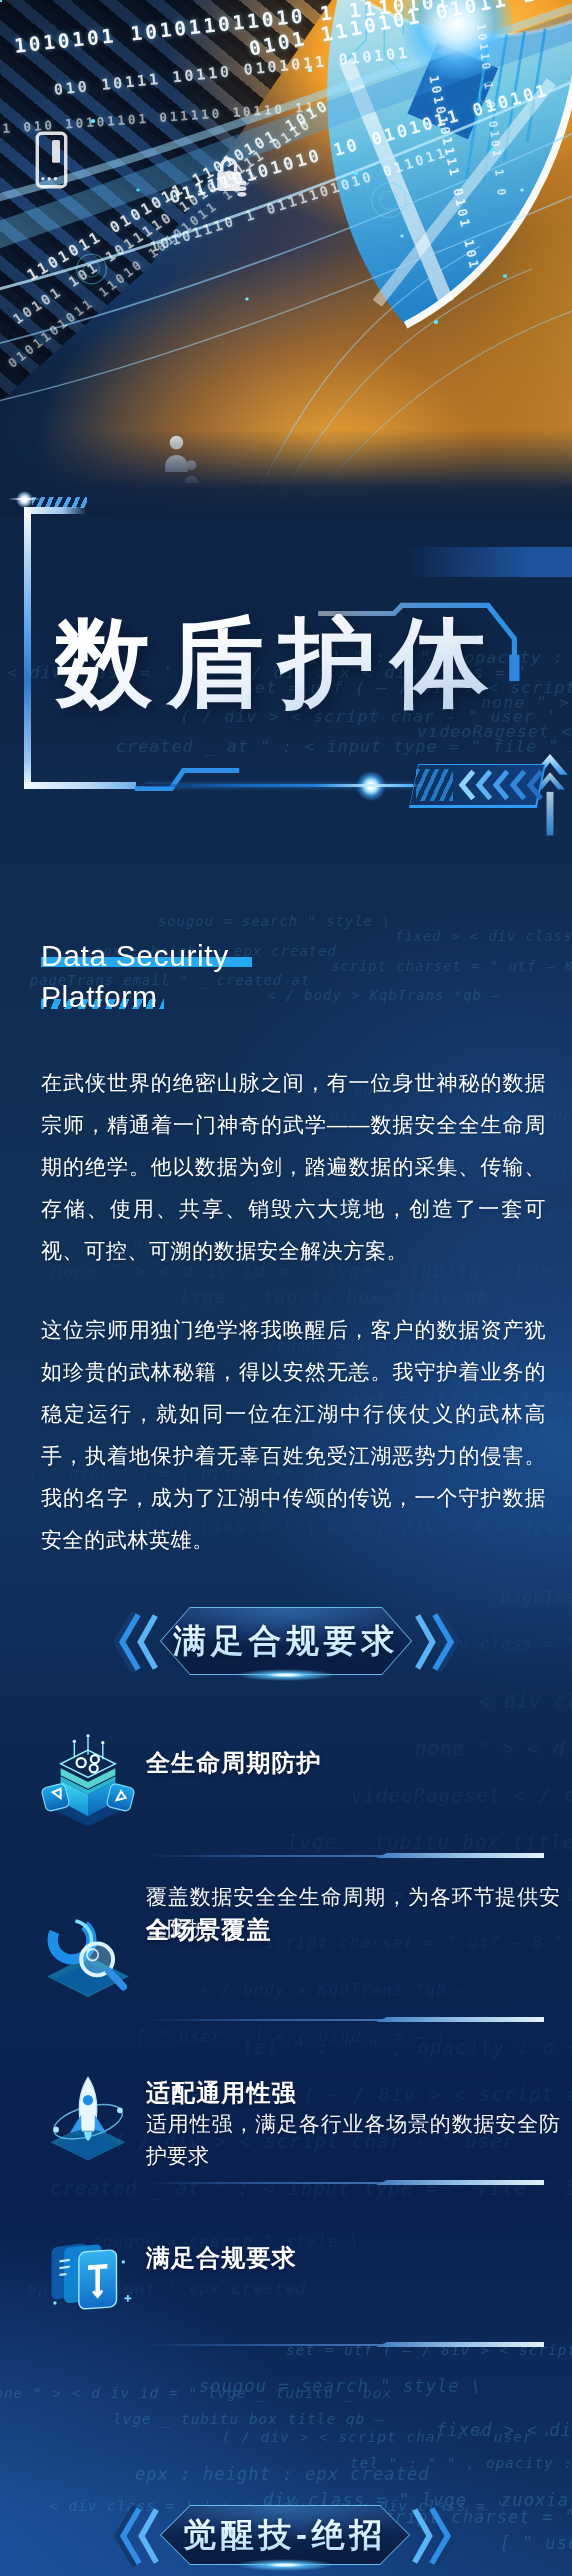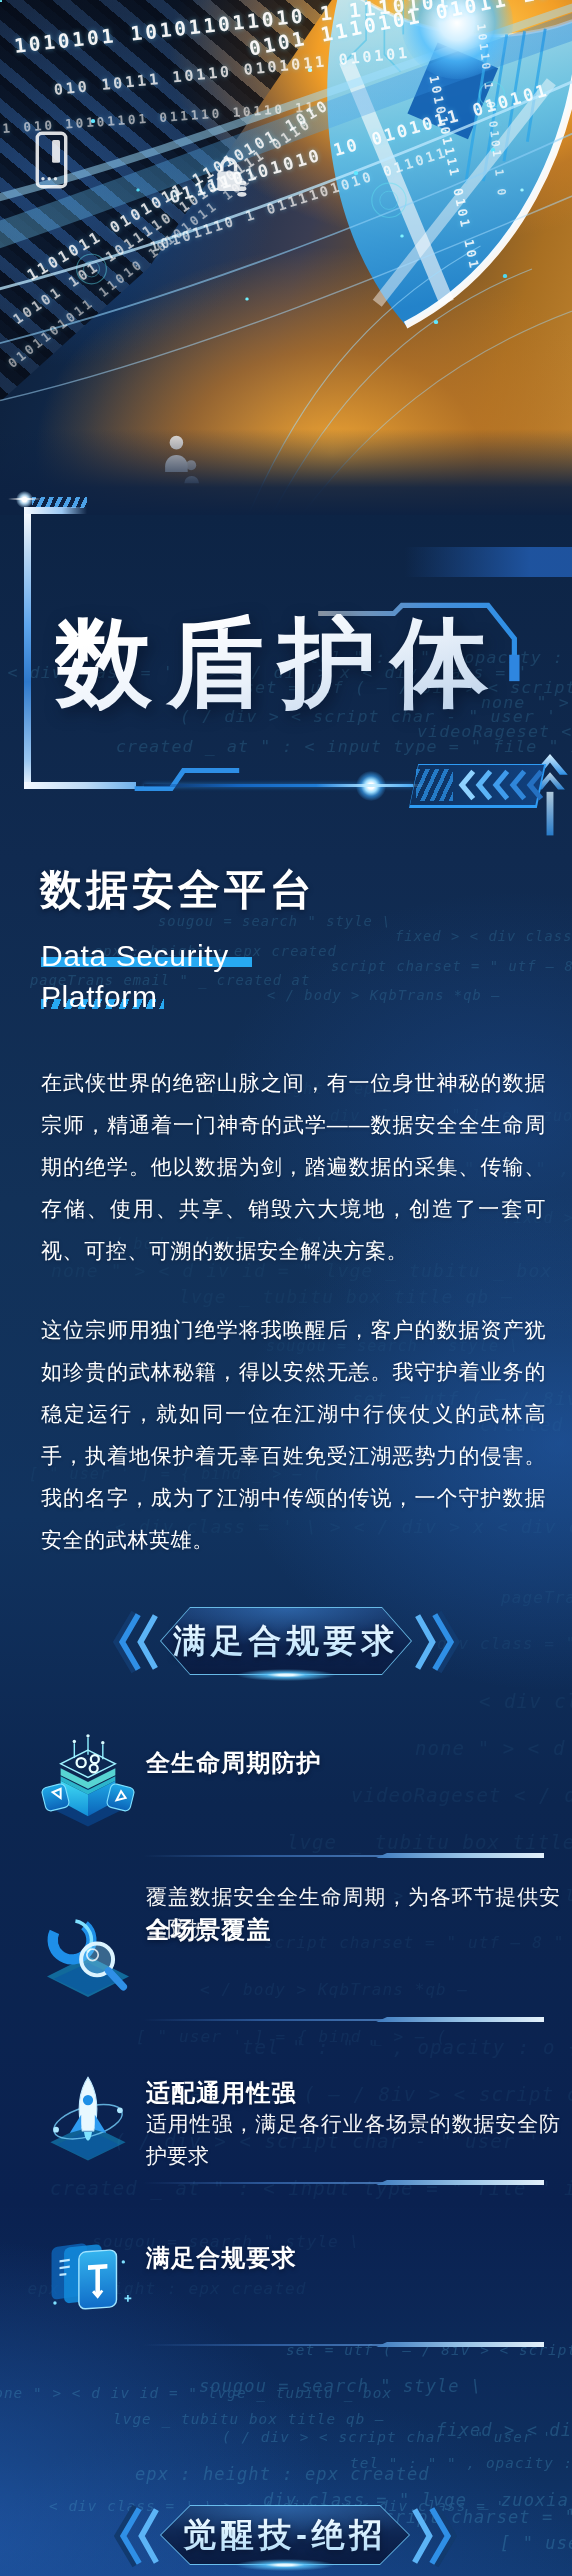--- a/index.html
+++ b/index.html
@@ -339,21 +339,20 @@
       <polyline points="116,6 96,30 116,54" stroke="#2f86da"></polyline>
       <polyline points="146,6 126,30 146,54" stroke="#2470c2"></polyline>
     </g>
   </svg>
   <div class="decor flare abs"></div>
 
   <div class="content">
 
     <div class="t-line t2">数盾护体</div>
 
-    <div class="abs heading">数据安全平台</div>
     <div class="abs en-bar"></div>
     <div class="abs en en1">Data Security</div>
     <div class="abs en en2">Platform</div>
     <div class="abs en-hatch"></div>
 
     <p class="story p2">这位宗师用独门绝学将我唤醒后，客户的数据资产犹如珍贵的武林秘籍，得以安然无恙。我守护着业务的稳定运行，就如同一位在江湖中行侠仗义的武林高手，执着地保护着无辜百姓免受江湖恶势力的侵害。我的名字，成为了江湖中传颂的传说，一个守护数据安全的武林英雄。</p>
     <p class="story p1">在武侠世界的绝密山脉之间，有一位身世神秘的数据宗师，精通着一门神奇的武学——数据安全全生命周期的绝学。他以数据为剑，踏遍数据的采集、传输、存储、使用、共享、销毁六大境地，创造了一套可视、可控、可溯的数据安全解决方案。</p>
 
     <div class="badge" style="left:160px;top:1607px">
       <div class="badge-border"></div>

